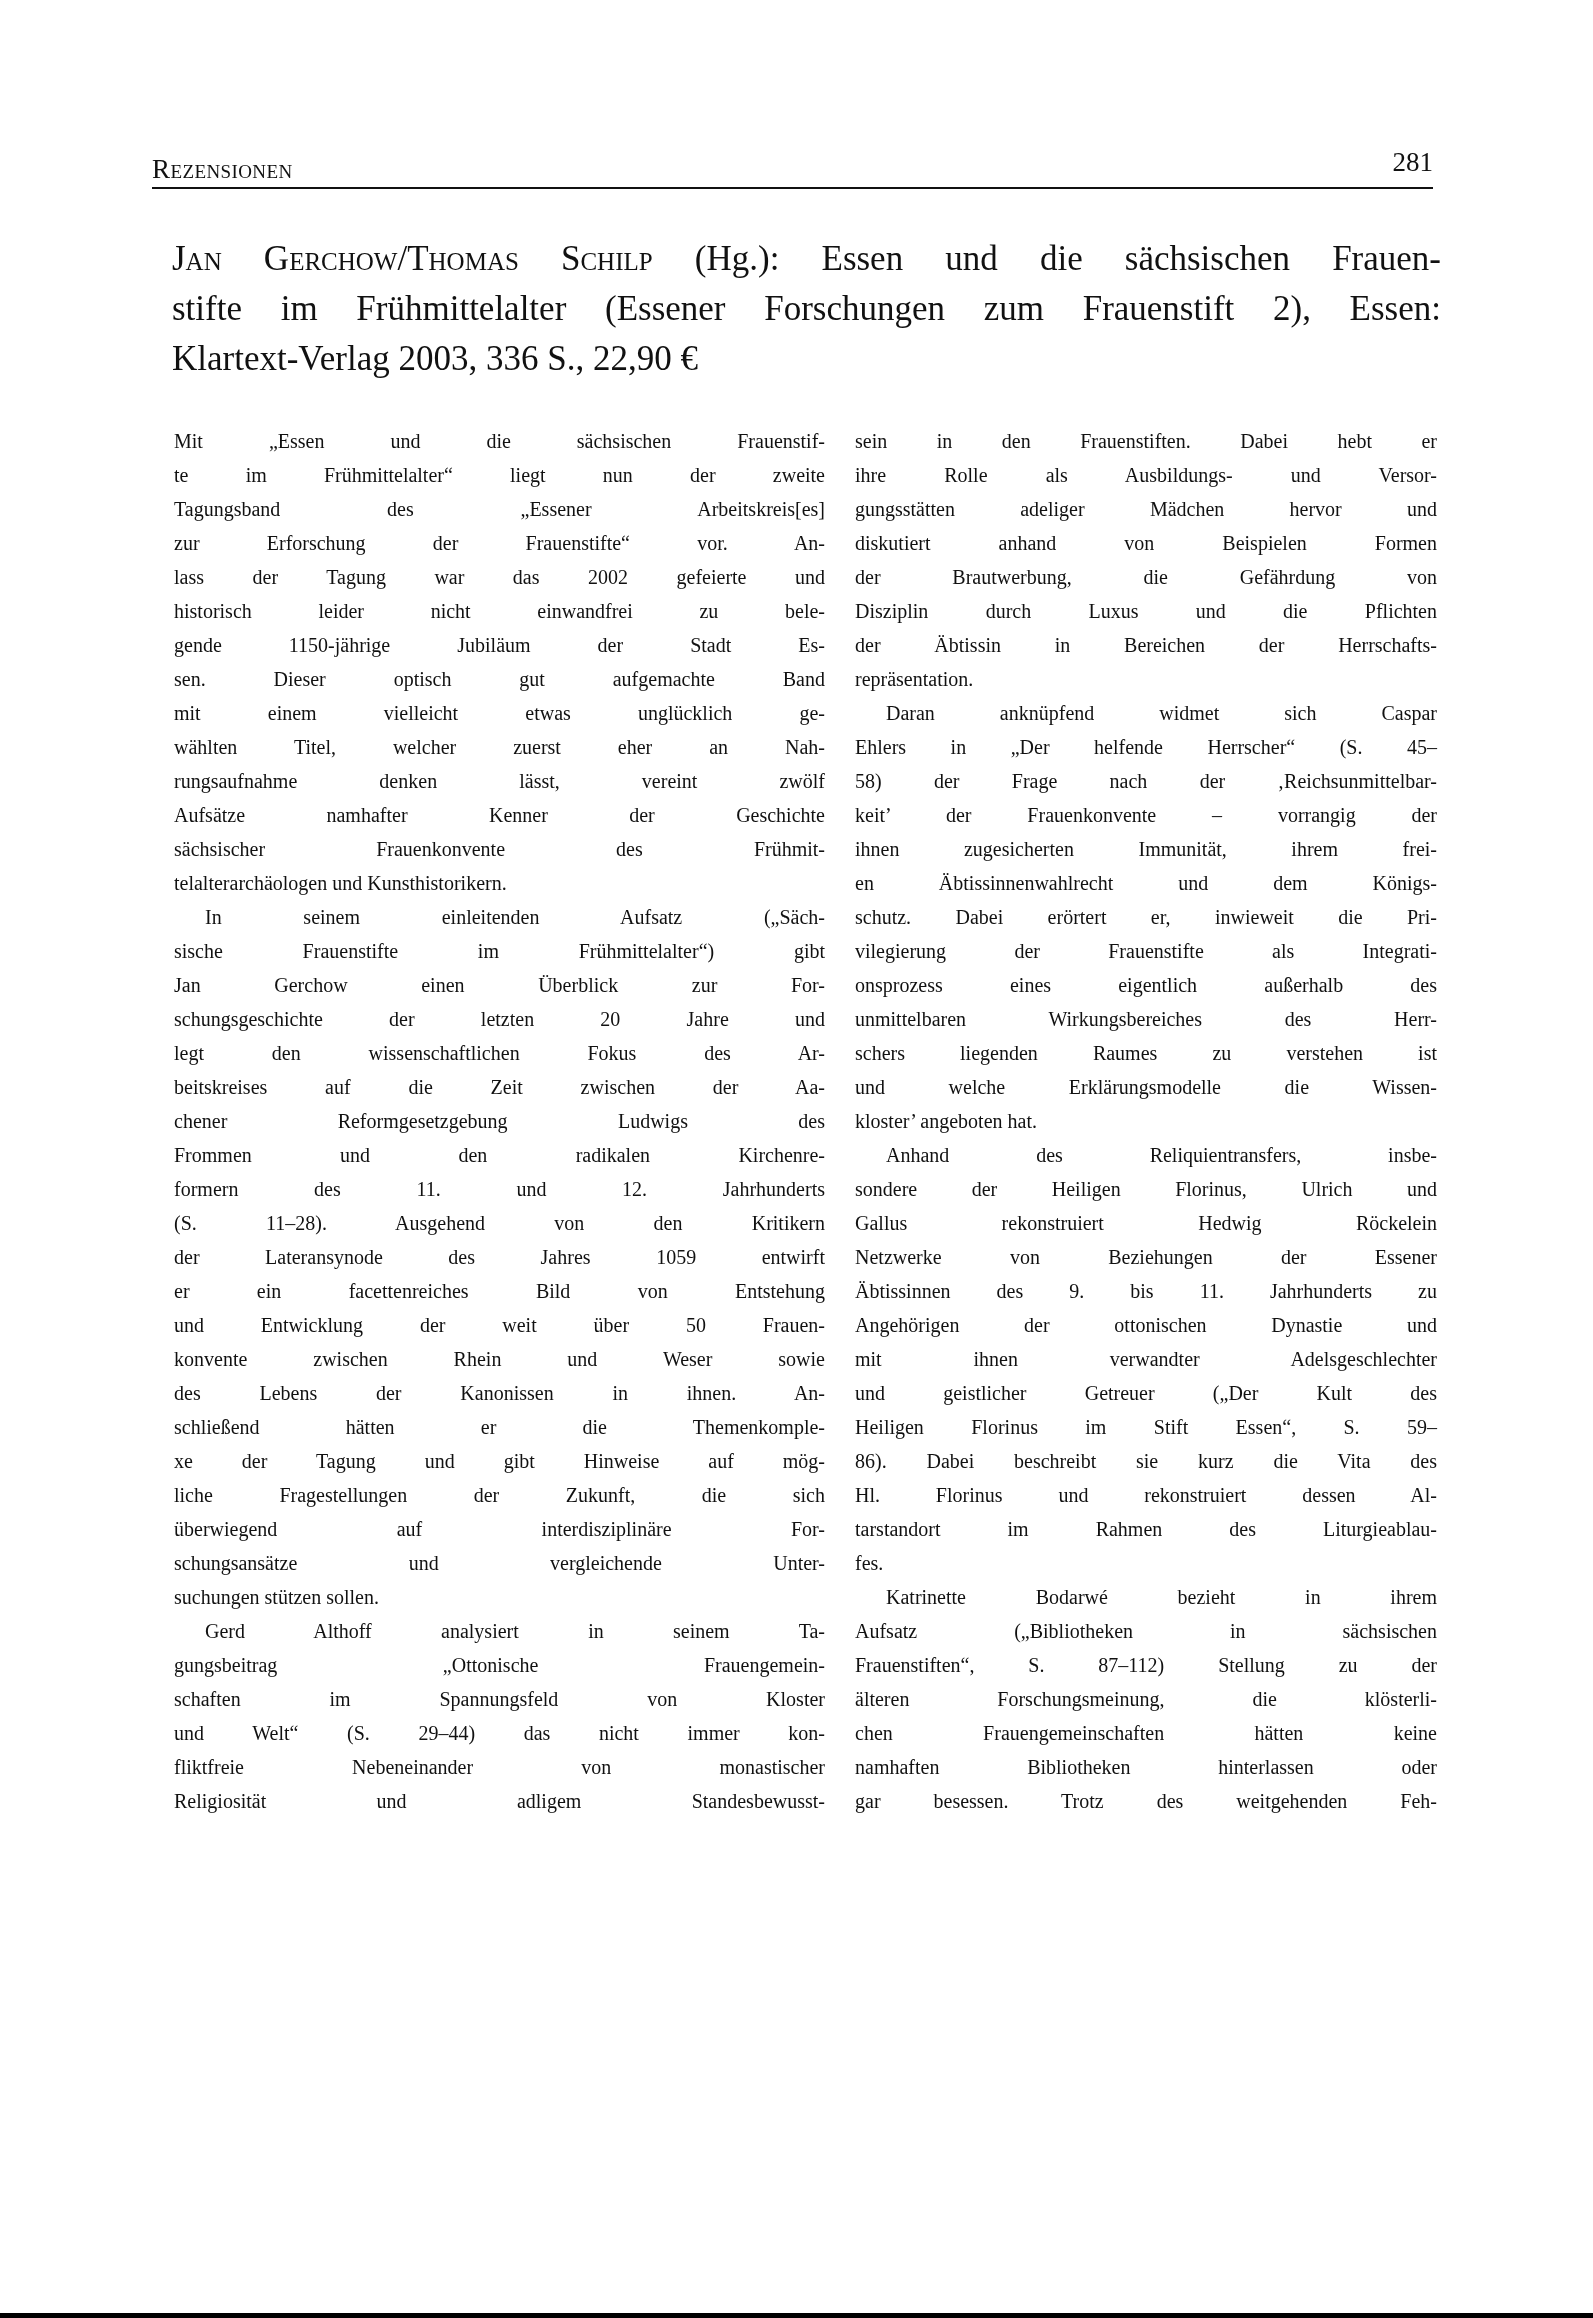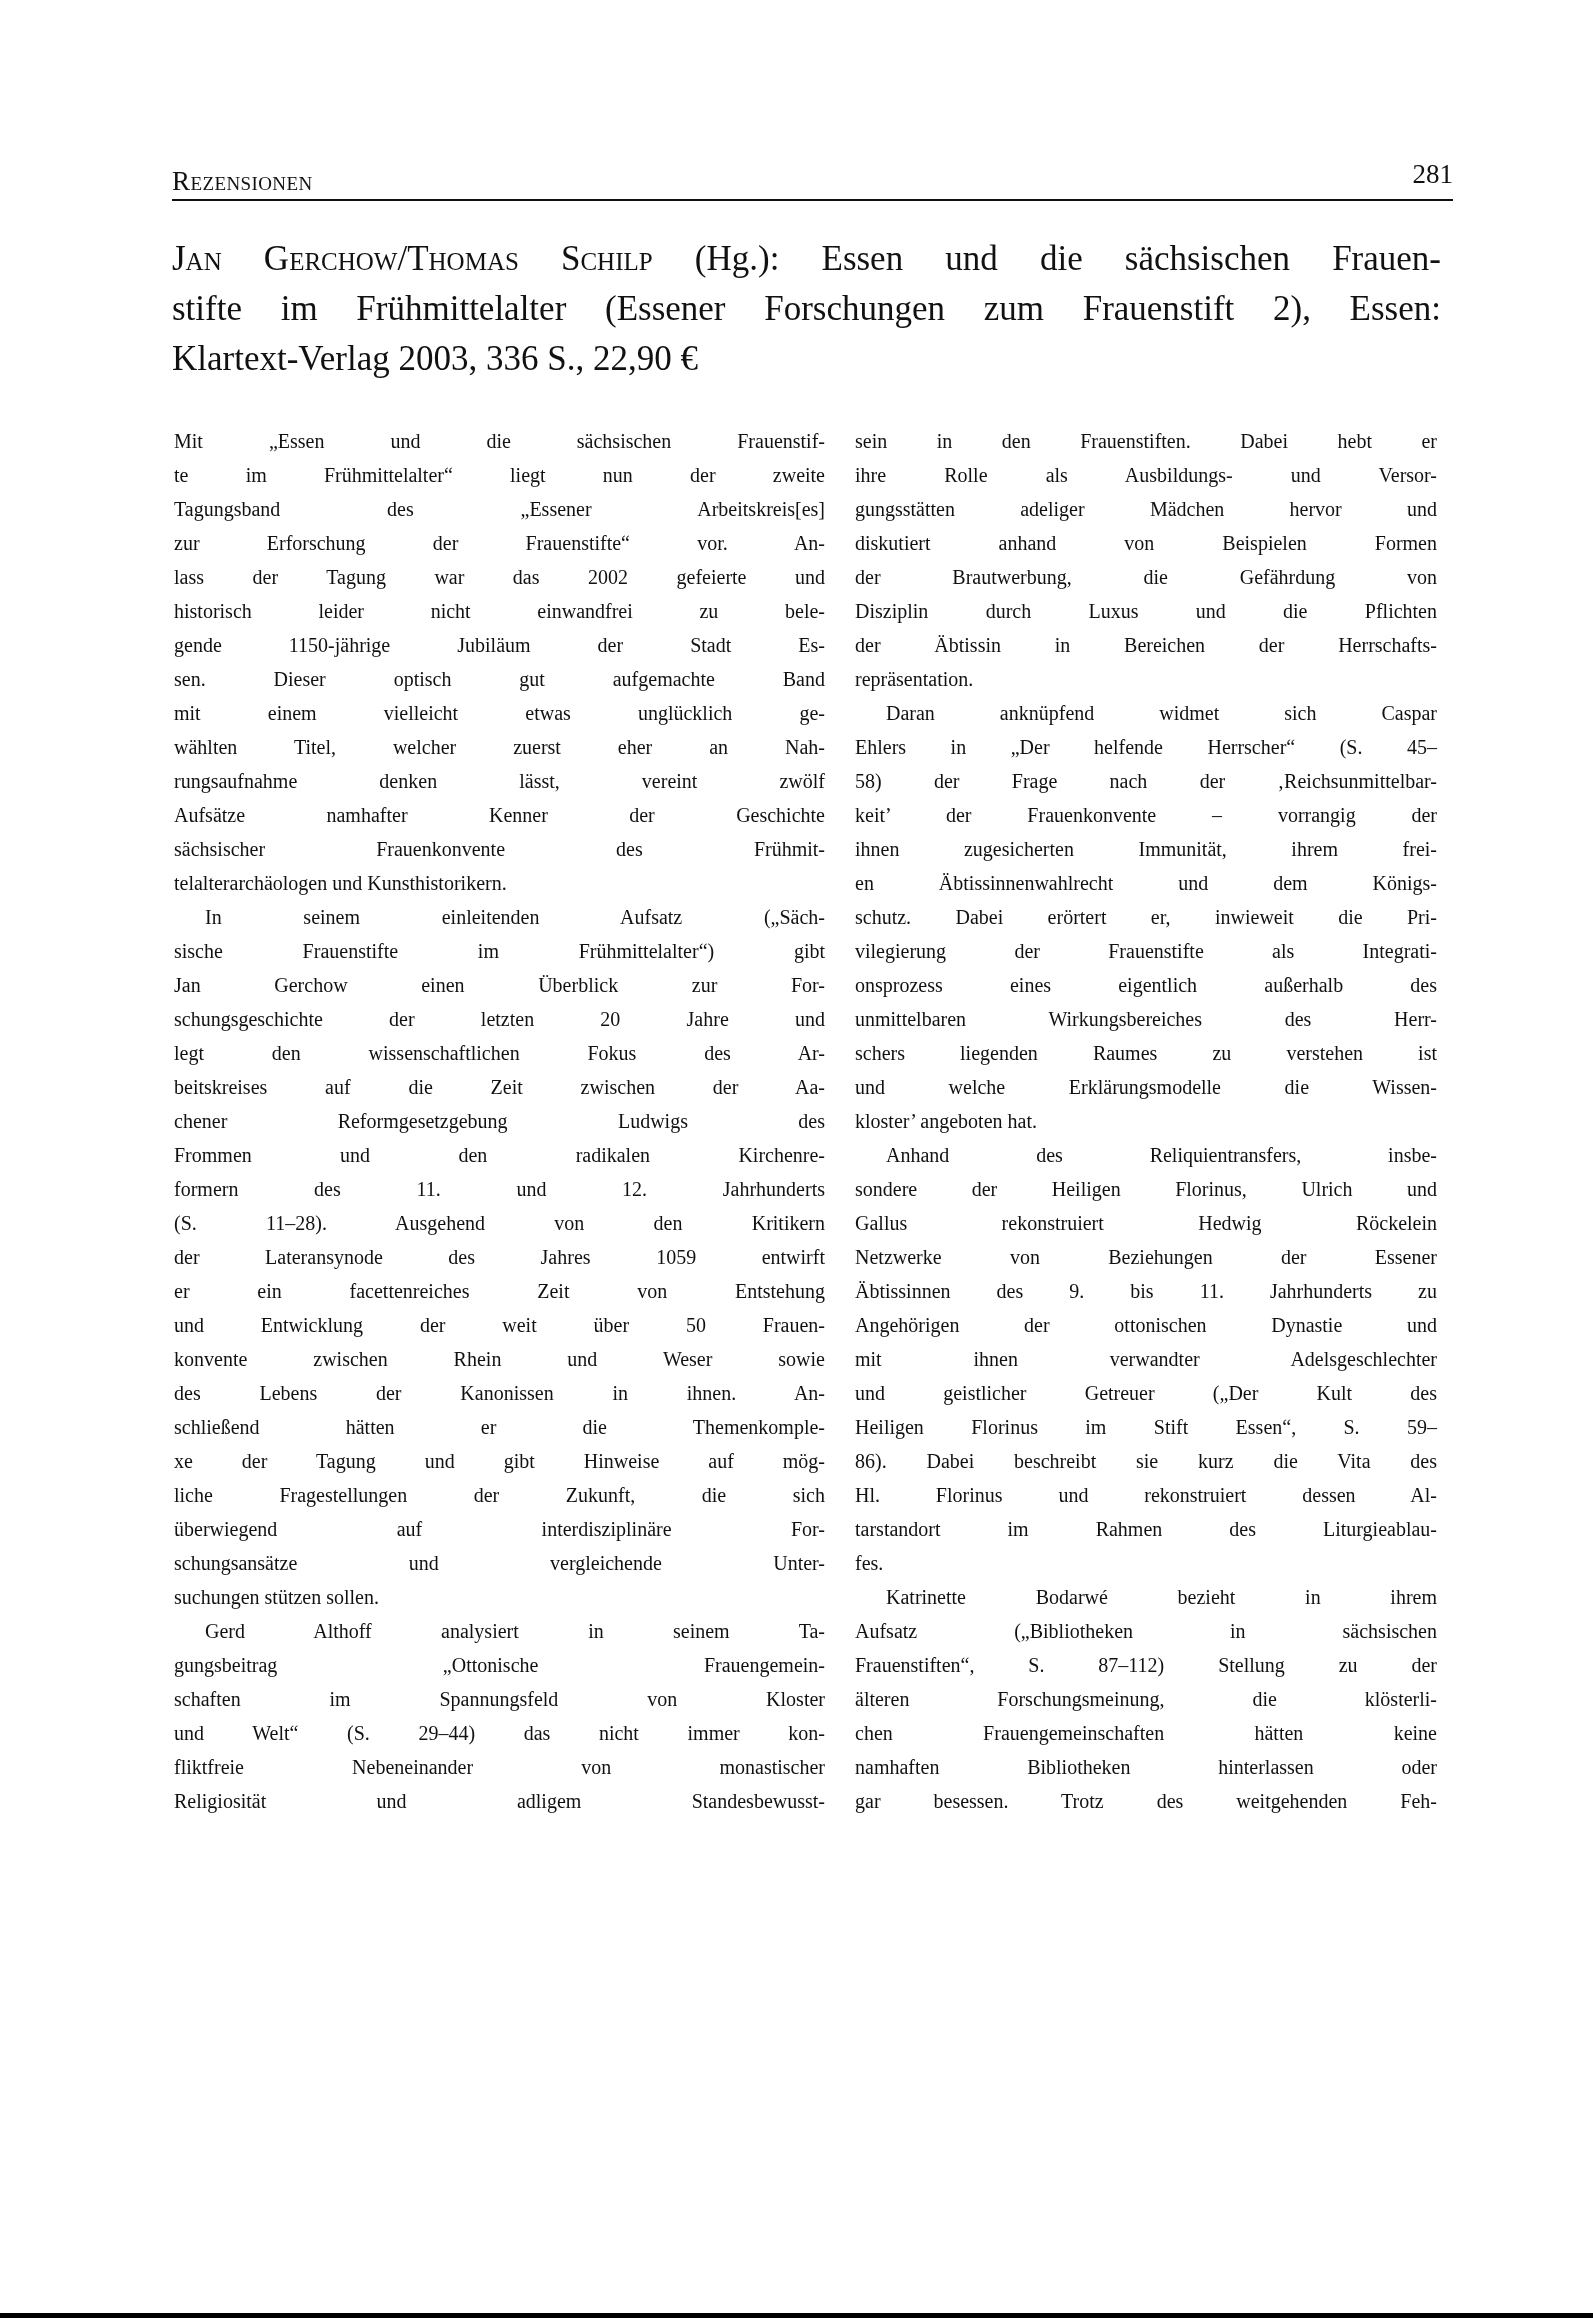--- a/index.html
+++ b/index.html
@@ -16,25 +16,24 @@
       font-family: "Liberation Serif", "DejaVu Serif", serif;
     }
     .page {
       position: absolute;
       left: 0; top: 0;
       width: 1593px;
       height: 2319px;
     }
     .running-header {
       position: absolute;
-      left: 172px;
+      left: 152px;
       top: 147px;
       width: 1281px;
       height: 45px;
-      margin-top: 12px;
     }
     .running-title {
       position: absolute;
       left: 0;
       top: 6.5px;
       font-size: 27px;
       font-variant: small-caps;
       letter-spacing: 0.4px;
     }
     .page-number {
@@ -144,21 +143,21 @@
     <span class="line">sische Frauenstifte im Frühmittelalter“) gibt</span>
     <span class="line">Jan Gerchow einen Überblick zur For-</span>
     <span class="line">schungsgeschichte der letzten 20 Jahre und</span>
     <span class="line">legt den wissenschaftlichen Fokus des Ar-</span>
     <span class="line">beitskreises auf die Zeit zwischen der Aa-</span>
     <span class="line">chener Reformgesetzgebung Ludwigs des</span>
     <span class="line">Frommen und den radikalen Kirchenre-</span>
     <span class="line">formern des 11. und 12. Jahrhunderts</span>
     <span class="line">(S. 11–28). Ausgehend von den Kritikern</span>
     <span class="line">der Lateransynode des Jahres 1059 entwirft</span>
-    <span class="line">er ein facettenreiches Zeit von Entstehung</span>
+    <span class="line">er ein facettenreiches Bild von Entstehung</span>
     <span class="line">und Entwicklung der weit über 50 Frauen-</span>
     <span class="line">konvente zwischen Rhein und Weser sowie</span>
     <span class="line">des Lebens der Kanonissen in ihnen. An-</span>
     <span class="line">schließend hätten er die Themenkomple-</span>
     <span class="line">xe der Tagung und gibt Hinweise auf mög-</span>
     <span class="line">liche Fragestellungen der Zukunft, die sich</span>
     <span class="line">überwiegend auf interdisziplinäre For-</span>
     <span class="line">schungsansätze und vergleichende Unter-</span>
     <span class="line last">suchungen stützen sollen.</span>
     <span class="line indent">Gerd Althoff analysiert in seinem Ta-</span>

